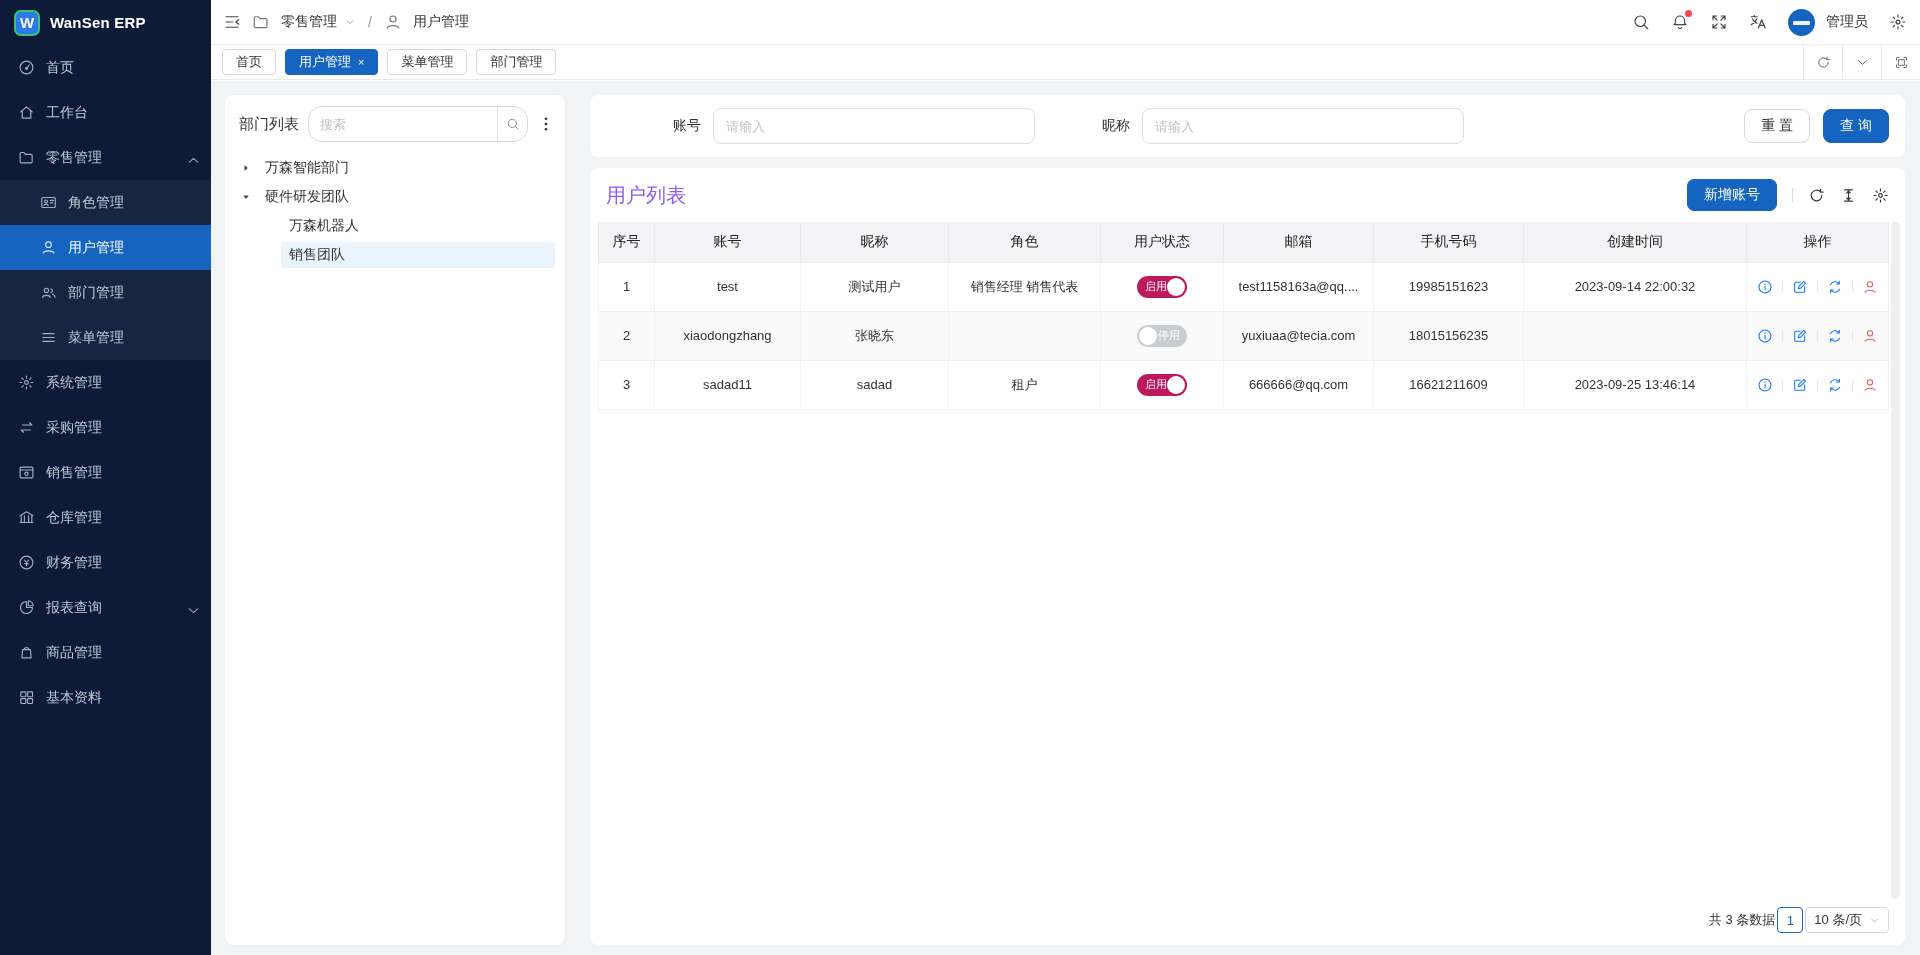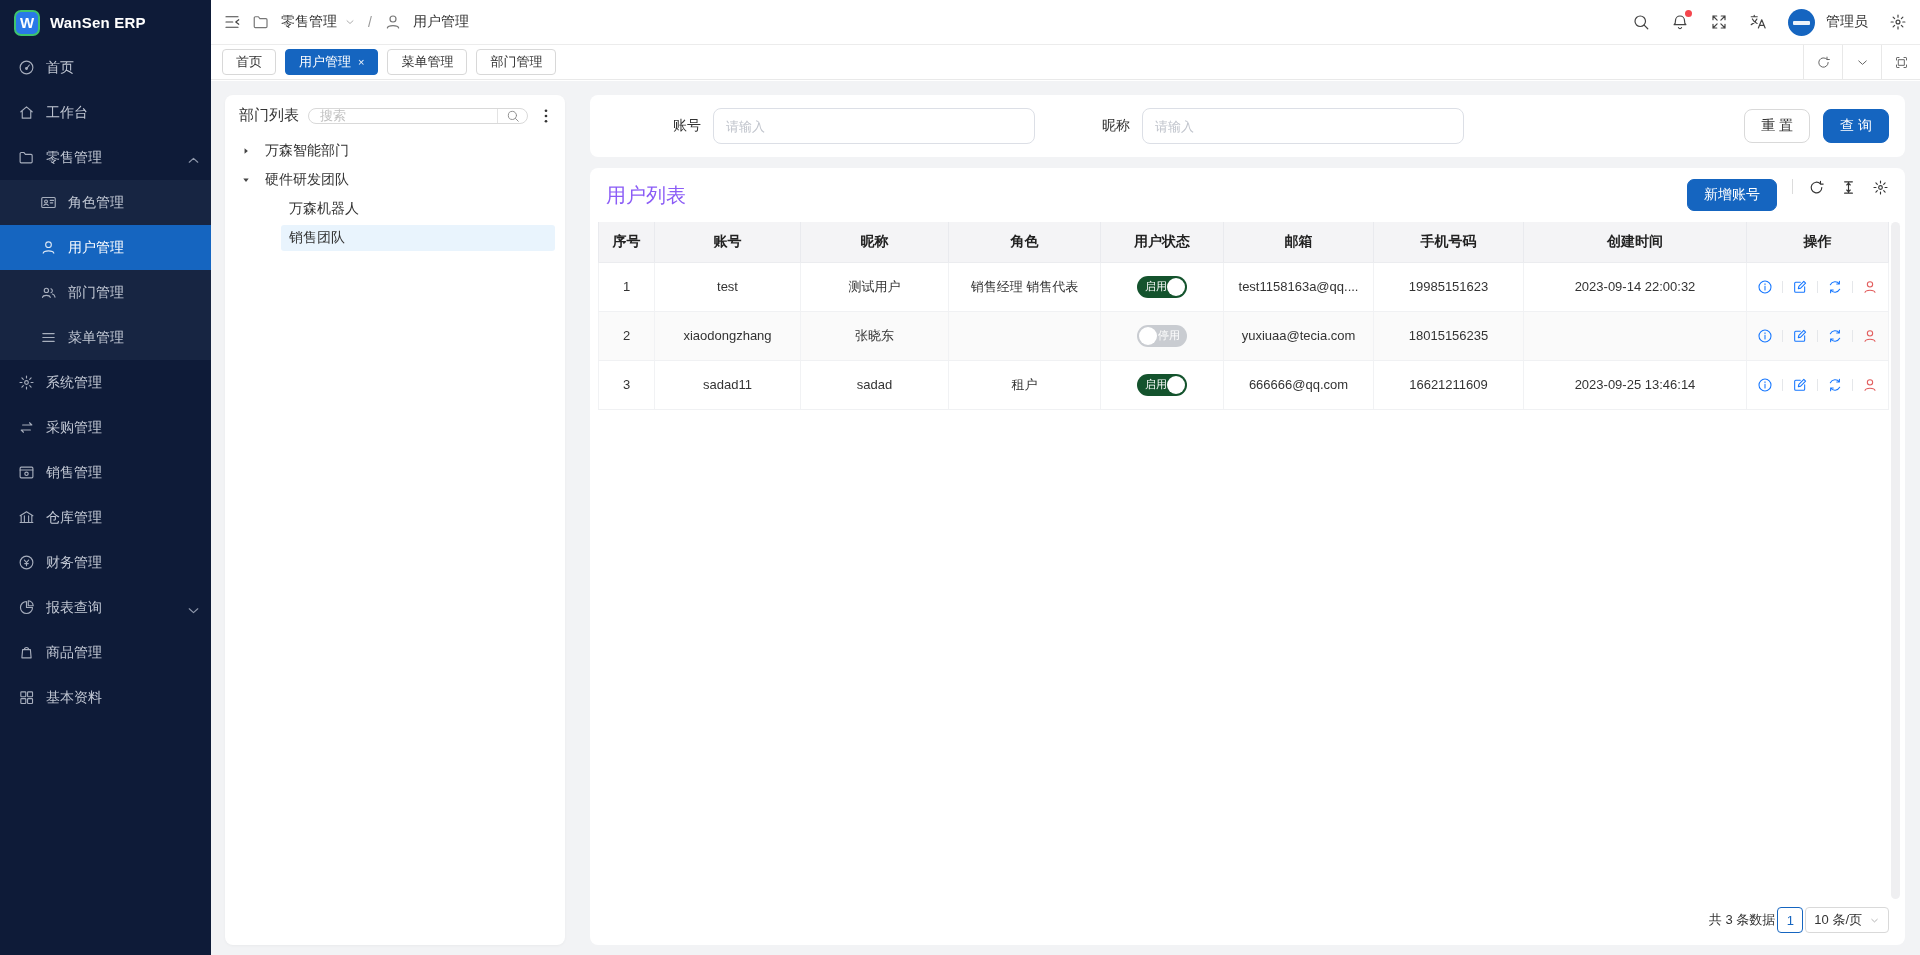--- a/index.html
+++ b/index.html
@@ -40,21 +40,21 @@
   .tc-btn{width:39px;height:100%;display:flex;align-items:center;justify-content:center;border-left:1px solid #e8e8e8;color:#666;cursor:pointer}
   .tc-btn .ic{width:15px;height:15px}
 
   
   .content{position:absolute;left:211px;top:81px;right:0;bottom:0;background:#f2f3f5}
 
   
   .dept-card{position:absolute;left:14px;top:14px;width:340px;bottom:10px;background:#fff;border-radius:8px;box-shadow:0 1px 3px rgba(0,0,0,.04)}
   .dept-head{display:flex;align-items:center;padding:11px 10px 9px 14px;gap:9px}
   .dept-title{font-size:15px;color:#333;white-space:nowrap}
-  .dept-search{flex:1;height:16px;border:1px solid #d9d9d9;border-radius:14px;display:flex;align-items:center;overflow:hidden;background:#fff}
+  .dept-search{flex:1;height:36px;border:1px solid #d9d9d9;border-radius:14px;display:flex;align-items:center;overflow:hidden;background:#fff}
   .dept-search input{flex:1;border:none;outline:none;padding:0 11px;font-size:13px;color:#333;min-width:0;background:transparent}
   .dept-search input::placeholder{color:#bfbfbf}
   .ds-btn{width:30px;height:100%;border-left:1px solid #e3e3e3;display:flex;align-items:center;justify-content:center;color:#8a8a8a;cursor:pointer}
   .ds-btn .ic{width:14px;height:14px}
   .kebab{width:18px;height:18px;color:#333;cursor:pointer;flex:none}
   .tree{padding:2px 10px}
   .tr-row{display:flex;align-items:center;height:29px;font-size:14px;color:#333;cursor:pointer}
   .tr-caret{width:22px;display:flex;justify-content:center;color:#444;flex:none}
   .tr-caret .ic{width:10px;height:10px}
   .tr-label{flex:1;padding:4px 8px;border-radius:3px;white-space:nowrap;overflow:hidden}
@@ -69,33 +69,33 @@
   .ff input::placeholder{color:#c0c4cc}
   .filter-btns{margin-left:auto;display:flex;gap:13px}
   .btn{height:34px;padding:0 16px;border-radius:8px;font-size:14px;display:inline-flex;align-items:center;justify-content:center;cursor:pointer;white-space:pre}
   .btn.ghost{border:1px solid #d9d9d9;background:#fff;color:#333}
   .btn.primary{background:#1565c0;color:#fff;border:1px solid #1565c0}
 
   
   .table-card{position:absolute;left:379px;top:87px;right:15px;bottom:10px;background:#fff;border-radius:8px}
   .tc-head{height:54px;display:flex;align-items:center;padding:0 16px}
   .tc-title{font-size:20px;color:#8b5cf6}
-  .tc-actions{margin-left:auto;display:flex;align-items:flex-start;gap:15px}
+  .tc-actions{margin-left:auto;display:flex;align-items:center;gap:15px}
   .btn.add{height:32px;border-radius:7px;font-size:14px}
   .tc-sep{width:1px;height:15px;background:#dcdcdc}
   .ti{width:17px;height:17px;color:#333;cursor:pointer}
   .table-wrap{position:absolute;left:8px;right:17px;top:54px}
   table{width:100%;border-collapse:collapse;table-layout:fixed}
-  thead th{height:40px;background:#f4f4f6;font-size:14px;color:#222;font-weight:bold;border-right:1px solid #e9eaee;border-bottom:1px solid #ebecef;text-align:center}
+  thead th{height:40px;background:#f4f4f6;font-size:14px;color:#222;font-weight:normal;border-right:1px solid #e9eaee;border-bottom:1px solid #ebecef;text-align:center}
   thead th:first-child{border-left:1px solid #e9eaee}
   tbody td{height:49px;text-align:center;font-size:13px;color:#333;border-right:1px solid #f1f2f4;border-bottom:1px solid #f0f1f3;overflow:hidden;text-overflow:ellipsis;white-space:nowrap;padding:0 6px}
   tbody td:first-child{border-left:1px solid #f1f2f4}
   tbody tr.alt{background:#fafafa}
   .toggle{width:50px;height:22px;border-radius:11px;display:inline-flex;align-items:center;position:relative;font-size:11px;color:#fff;vertical-align:middle;cursor:pointer}
-  .toggle.on{background:#14532d;padding-left:8px}
+  .toggle.on{background:#be185d;padding-left:8px}
   .toggle.off{background:#c9ccd1;justify-content:flex-end;padding-right:7px}
   .knob{width:18px;height:18px;border-radius:50%;background:#fff;position:absolute;top:2px}
   .toggle.on .knob{right:2px}
   .toggle.off .knob{left:2px}
   .ops{display:flex;align-items:center;justify-content:center;gap:9px}
   .op{width:16px;height:16px;color:#1677ff;cursor:pointer}
   .op.red{color:#e25d5d}
   .op-sep{width:1px;height:12px;background:#e5e7ea}
   .scroll-track{position:absolute;right:5px;top:54px;bottom:46px;width:9px;background:#efeff1;border-radius:5px}
 

